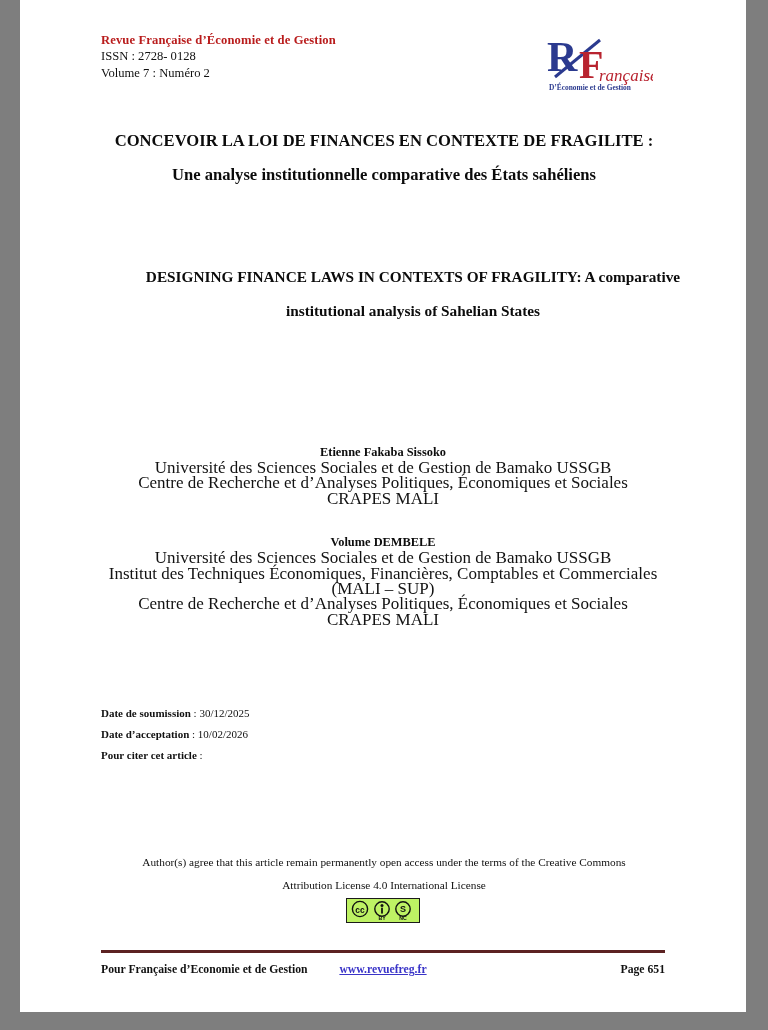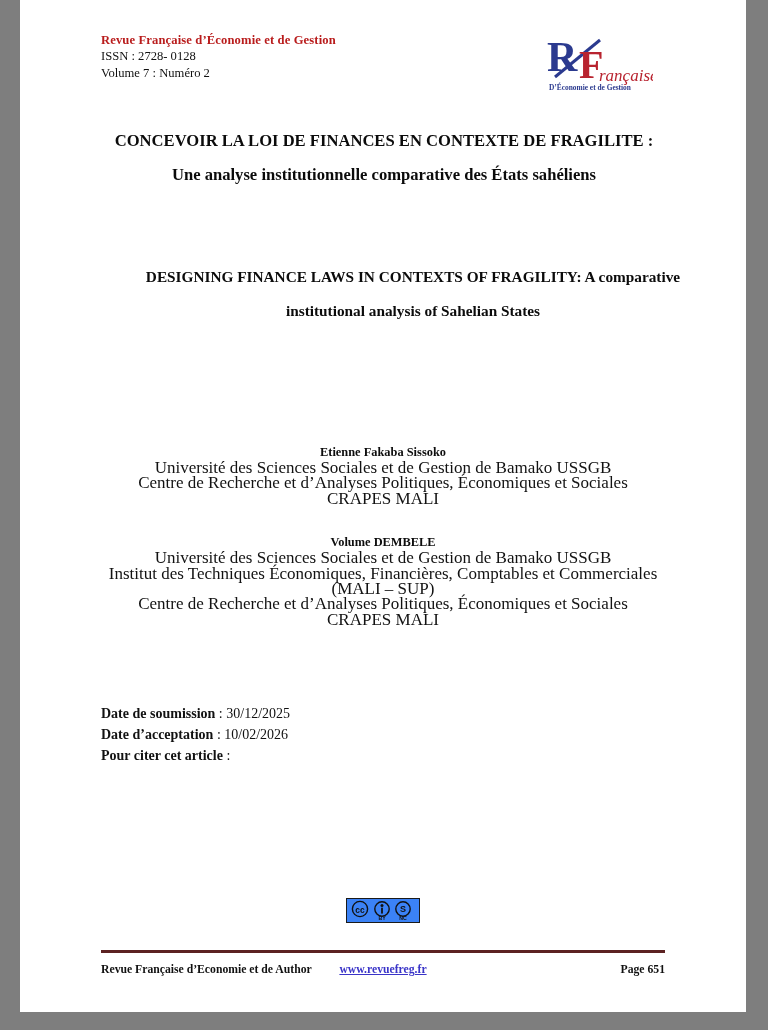--- a/index.html
+++ b/index.html
@@ -116,21 +116,21 @@
   }
 
   
   .meta {
     position: absolute;
     top: 703px;
     left: 0;
     width: 564px;
   }
   .meta-line {
-    font-size: 14px;
+    font-size: 11px;
     line-height: 21px;
     color: #111;
   }
   .meta-line b { font-weight: bold; }
 
   .citation {
     position: absolute;
     top: 767px;
     left: 0;
     width: 564px;
@@ -153,21 +153,21 @@
   }
 
   .cc-badge {
     position: absolute;
     top: 898px;
     left: 50%;
     transform: translateX(-50%);
     width: 74px;
     height: 25px;
     border: 1.5px solid #1a1a1a;
-    background: #3b82f6;
+    background: #bef264;
     box-sizing: border-box;
     display: flex;
     align-items: center;
     justify-content: center;
   }
   .cc-badge svg { display: block; }
 
   
   .footer-rule {
     position: absolute;
@@ -263,20 +263,24 @@
       </div>
       <div class="meta-line">
         <b>Date d’acceptation</b><span> : 10/02/2026</span>
       </div>
       <div class="meta-line">
         <b>Pour citer cet article</b><span> :</span>
       </div>
     </div>
 
 
+    <div class="license">
+      <div>Author(s) agree that this article remain permanently open access under the terms of the Creative Commons</div>
+      <div>Attribution License 4.0 International License</div>
+    </div>
 
     <div class="cc-badge">
       <svg width="68" height="21" viewBox="0 0 68 21" xmlns="http://www.w3.org/2000/svg">
         <g fill="none" stroke="#111" stroke-width="1.4">
           <circle cx="11" cy="9" r="7.6"></circle>
           <circle cx="33" cy="9" r="7.2"></circle>
           <circle cx="54" cy="9" r="7.2"></circle>
         </g>
         <text x="11" y="12.6" text-anchor="middle" font-family="'Liberation Sans', sans-serif" font-size="8.4" font-weight="bold" fill="#111">cc</text>
         <g fill="#111">
@@ -288,19 +292,19 @@
         </g>
         <g fill="#111" font-family="'Liberation Sans', sans-serif" font-size="5.2" font-weight="bold">
           <text x="33" y="20" text-anchor="middle">BY</text>
           <text x="54" y="20" text-anchor="middle">NC</text>
         </g>
       </svg>
     </div>
 
     <div class="footer-rule"></div>
     <div class="footer">
-      <span class="footer-left">Revue Française d’Economie et de Author</span>
+      <span class="footer-left">Pour Française d’Economie et de Gestion</span>
       <span class="footer-url">www.revuefreg.fr</span>
       <span class="footer-right">Page 651</span>
     </div>
 
   </div>
 </div>
 
 </body></html>

